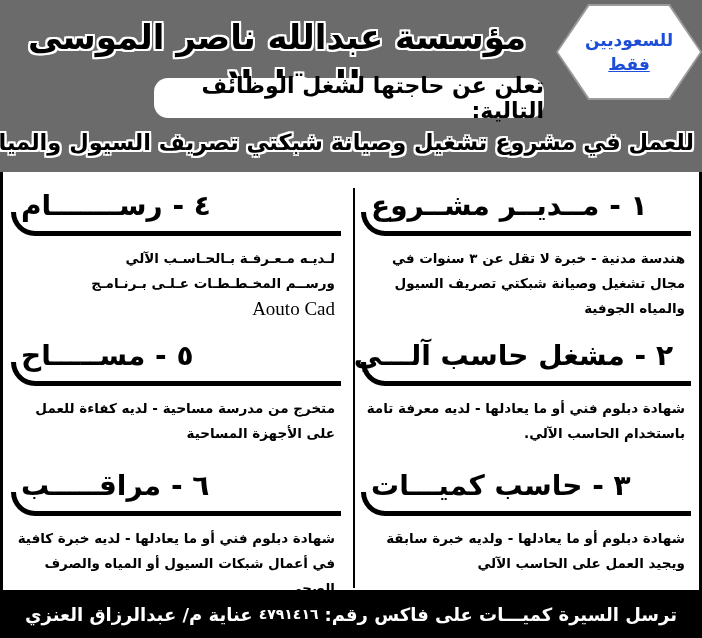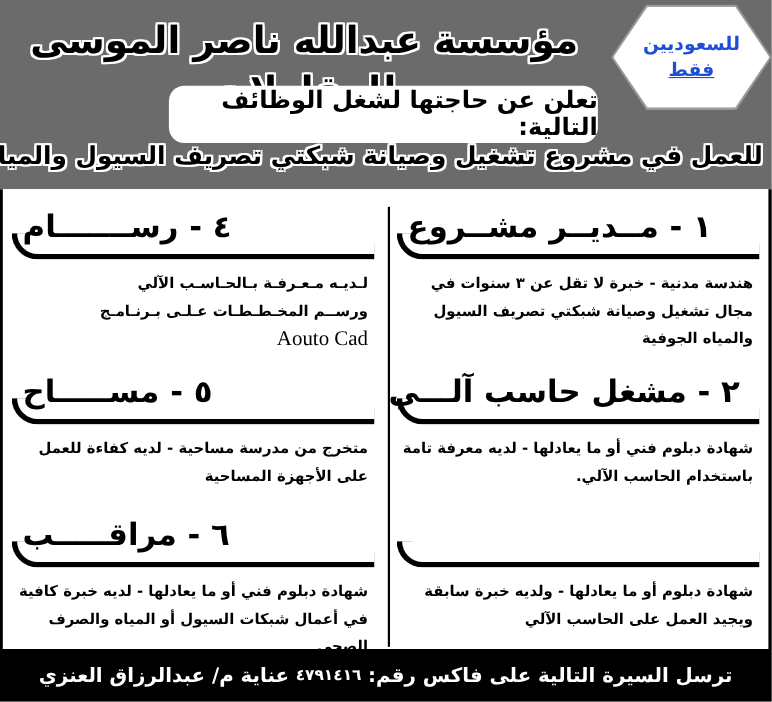--- a/index.html
+++ b/index.html
@@ -22,21 +22,21 @@
   .badge span { font-weight: bold; font-size: 17px; color: #1d4ed8; line-height: 24px; }
   .badge .under { text-decoration: underline; }
 
   .title {
     position: absolute; right: 160px; top: 14px; width: 530px; text-align: center;
     font-weight: bold; font-size: 34px; color: #000; line-height: 46px;
     text-shadow: 2px 0 0 #fff, -2px 0 0 #fff, 0 2px 0 #fff, 0 -2px 0 #fff,
                  2px 2px 0 #fff, -2px -2px 0 #fff, 2px -2px 0 #fff, -2px 2px 0 #fff;
   }
   .subtitle-pill {
-    position: absolute; right: 158px; top: 78px; width: 390px; height: 52px;
+    position: absolute; right: 158px; top: 78px; width: 390px; height: 40px;
     background: #fff; border-radius: 14px;
     display: flex; align-items: center; justify-content: center;
   }
   .subtitle-pill span { font-weight: bold; font-size: 22px; color: #000; }
   .project {
     position: absolute; right: 8px; top: 120px; width: 686px; text-align: center;
     font-weight: bold; font-size: 22.5px; color: #000; line-height: 44px; white-space: nowrap;
     text-shadow: 2px 0 0 #fff, -2px 0 0 #fff, 0 2px 0 #fff, 0 -2px 0 #fff,
                  2px 2px 0 #fff, -2px -2px 0 #fff, 2px -2px 0 #fff, -2px 2px 0 #fff;
   }
@@ -121,20 +121,21 @@
         </div>
         <div class="job-desc">
           <span class="line">شهادة دبلوم فني أو ما يعادلها - لديه معرفة تامة</span>
           <span class="line">باستخدام الحاسب الآلي.</span>
         </div>
       </div>
 
       <div class="job" style="height:130px;">
         <div class="job-head">
           <div class="curve"></div>
+          <div class="job-title">٣ - حاسب كميـــات</div>
         </div>
         <div class="job-desc">
           <span class="line">شهادة دبلوم أو ما يعادلها - ولديه خبرة سابقة</span>
           <span class="line">ويجيد العمل على الحاسب الآلي</span>
         </div>
       </div>
     </div>
 
     <div class="col left">
       <div class="job" style="height:150px;">
@@ -167,18 +168,18 @@
         </div>
         <div class="job-desc">
           <span class="line">شهادة دبلوم فني أو ما يعادلها - لديه خبرة كافية</span>
           <span class="line">في أعمال شبكات السيول أو المياه والصرف الصحي</span>
         </div>
       </div>
     </div>
   </div>
 
   <div class="footer">
-    <span>ترسل السيرة التالية على فاكس رقم:</span>
+    <span>ترسل السيرة كميـــات على فاكس رقم:</span>
     <span class="fax">٤٧٩١٤١٦</span>
     <span>عناية م/ عبدالرزاق العنزي</span>
   </div>
 
 </div>
 
 </body></html>

